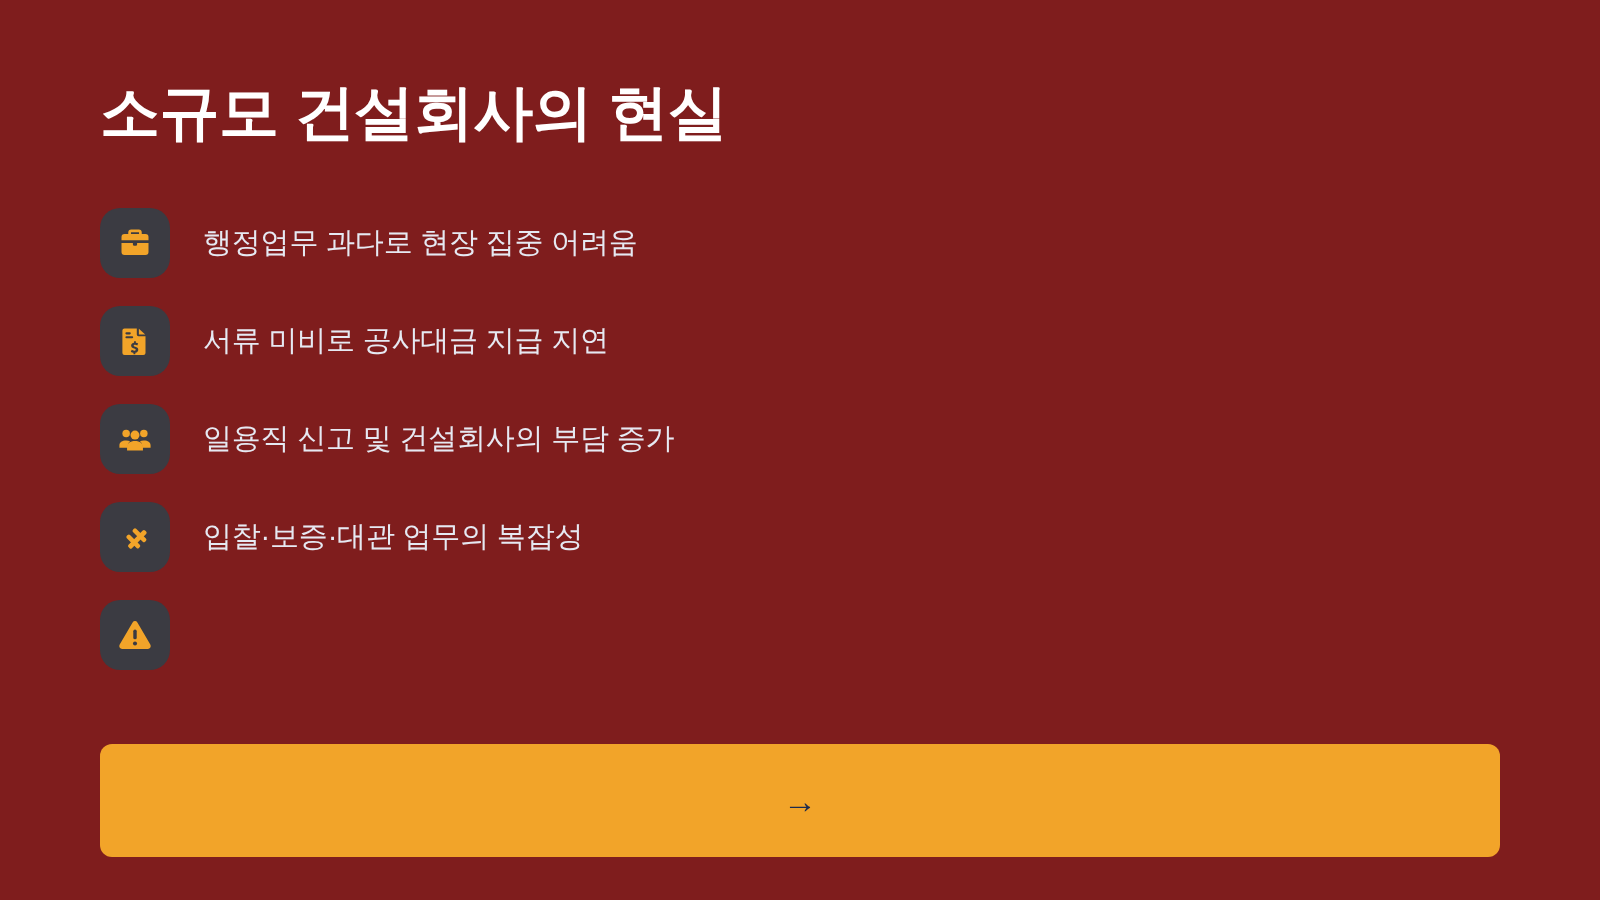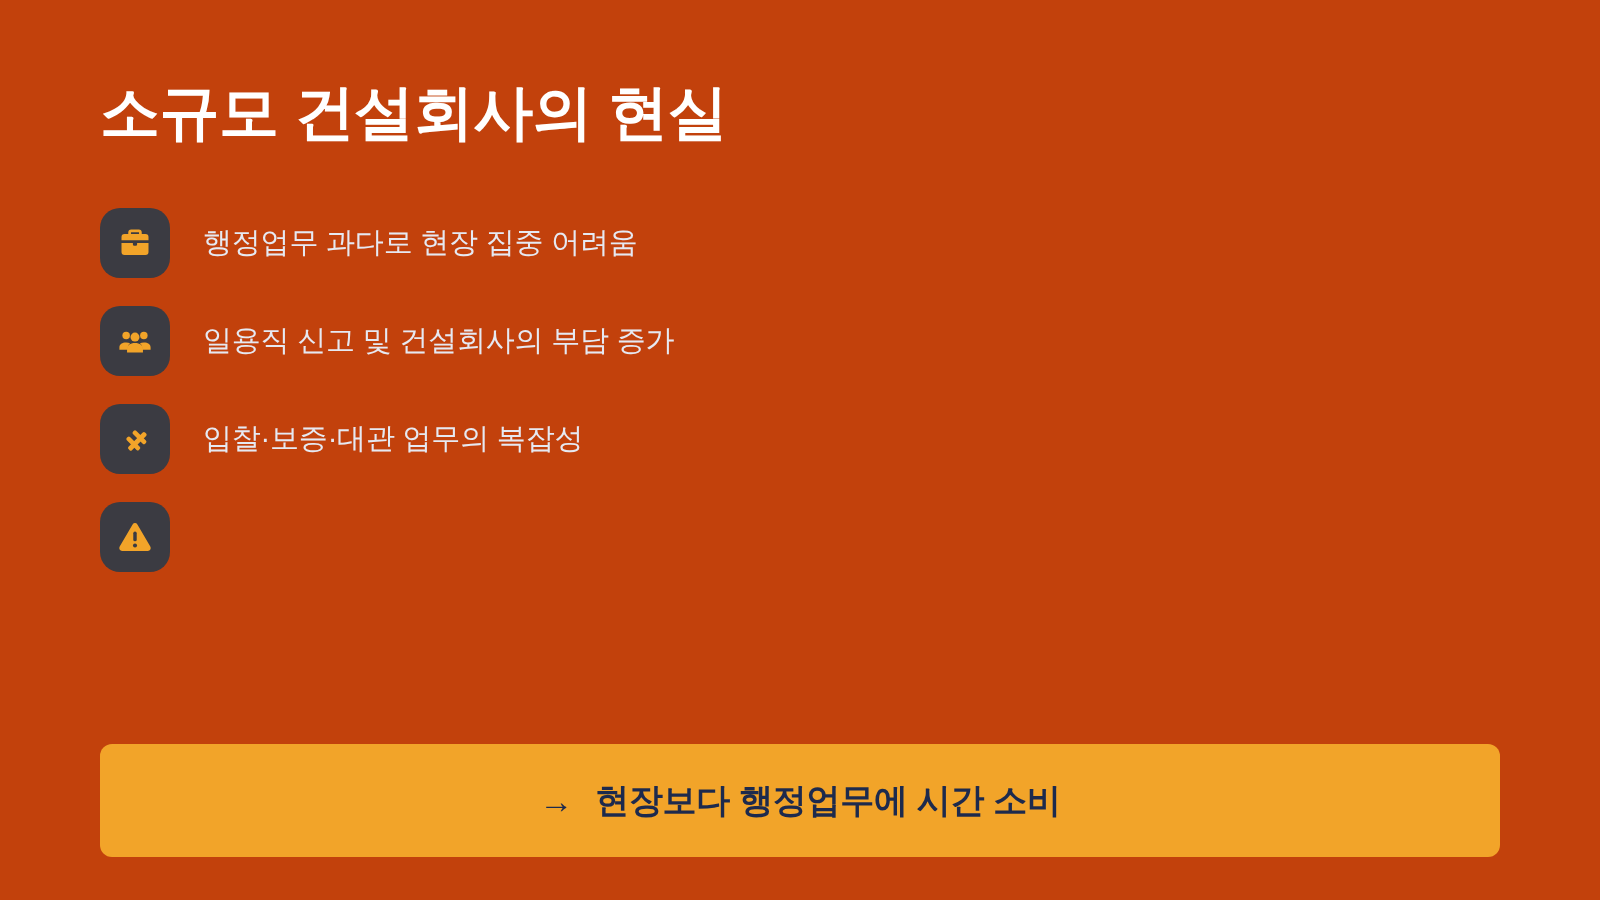--- a/index.html
+++ b/index.html
@@ -13,21 +13,21 @@
     overflow: hidden;
     background: #1d2a4d;
     font-family: "Liberation Sans", "DejaVu Sans", sans-serif;
     -webkit-font-smoothing: antialiased;
   }
 
   .slide {
     position: relative;
     width: 1600px;
     height: 900px;
-    background: #c2410c;
+    background: #7f1d1d;
     box-sizing: border-box;
   }
 
   
   .page-title {
     position: absolute;
     left: 100px;
     top: 78px;
     margin: 0;
     font-size: 60px;
@@ -124,20 +124,32 @@
     <li class="issue-item">
       <span class="icon-tile">
         <svg viewBox="0 0 24 24" fill="#F2A429" aria-hidden="true">
           <path d="M9.5 3a2 2 0 0 0-2 2v1H5a2 2 0 0 0-2 2v2.2h18V8a2 2 0 0 0-2-2h-2.5V5a2 2 0 0 0-2-2h-5Zm0 1.8h5a.2.2 0 0 1 .2.2v1H9.3V5a.2.2 0 0 1 .2-.2Z"></path>
           <path d="M3 12v6a2 2 0 0 0 2 2h14a2 2 0 0 0 2-2v-6h-7.6v1a.9.9 0 0 1-.9.9h-1a.9.9 0 0 1-.9-.9v-1H3Z"></path>
         </svg>
       </span>
       <span class="issue-label">행정업무 과다로 현장 집중 어려움</span>
     </li>
 
+    <li class="issue-item">
+      <span class="icon-tile">
+        <svg viewBox="0 0 24 24" fill="#F2A429" aria-hidden="true">
+          <path d="M5 3.6h8.2v4.1a1.1 1.1 0 0 0 1.1 1.1H19V20a1.4 1.4 0 0 1-1.4 1.4H5A1.4 1.4 0 0 1 3.6 20V5A1.4 1.4 0 0 1 5 3.6Z"></path>
+          <path d="M14.6 3.9 18.8 7.6h-4.2V3.9Z"></path>
+          <rect x="5.6" y="6.2" width="3.6" height="1.4" rx="0.7" fill="#3b3b42"></rect>
+          <rect x="5.6" y="8.8" width="5.2" height="1.4" rx="0.7" fill="#3b3b42"></rect>
+          <path d="M11.35 12.1v1.0c-1.15.17-1.95.92-1.95 1.95 0 1.1.78 1.62 2.0 1.95.8.22 1.05.42 1.05.8 0 .4-.37.65-1.0.65-.66 0-1.2-.23-1.62-.55l-.63 1.25c.45.35 1.05.58 1.78.66v1.0h1.25v-1.02c1.2-.2 1.95-.95 1.95-2.0 0-1.12-.75-1.62-2.02-1.97-.8-.22-1.03-.4-1.03-.75 0-.35.3-.6.9-.6.58 0 1.05.18 1.47.45l.6-1.25c-.4-.28-.9-.47-1.52-.55v-1.02h-1.2Z" fill="#3b3b42"></path>
+        </svg>
+      </span>
+      <span class="issue-label">서류 미비로 공사대금 지급 지연</span>
+    </li>
 
     <li class="issue-item">
       <span class="icon-tile">
         <svg viewBox="0 0 24 24" fill="#F2A429" aria-hidden="true">
           <circle cx="6.1" cy="8.4" r="2.5"></circle>
           <circle cx="17.9" cy="8.4" r="2.5"></circle>
           <path d="M1.6 16.3c0-2.1 1.8-3.3 4.5-3.3 1.0 0 1.9.17 2.6.5-1.0.8-1.5 1.9-1.5 3.2v1.2H1.6v-1.6Z"></path>
           <path d="M22.4 16.3c0-2.1-1.8-3.3-4.5-3.3-1.0 0-1.9.17-2.6.5 1.0.8 1.5 1.9 1.5 3.2v1.2h5.6v-1.6Z"></path>
           <circle cx="12" cy="9.4" r="3.0"></circle>
           <path d="M12 13.4c-3.2 0-5.3 1.5-5.3 3.9v2.3h10.6v-2.3c0-2.4-2.1-3.9-5.3-3.9Z"></path>
@@ -167,17 +179,16 @@
           <circle cx="12" cy="17.7" r="1.35" fill="#3b3b42"></circle>
         </svg>
       </span>
     </li>
 
   </ul>
 
   <div class="cta-banner">
     <div class="cta-inner">
       <span class="cta-arrow">→</span>
-      <span class="cta-text">현장보다 행정업무에 시간 소비</span>
     </div>
   </div>
 
 </div>
 
 </body></html>

